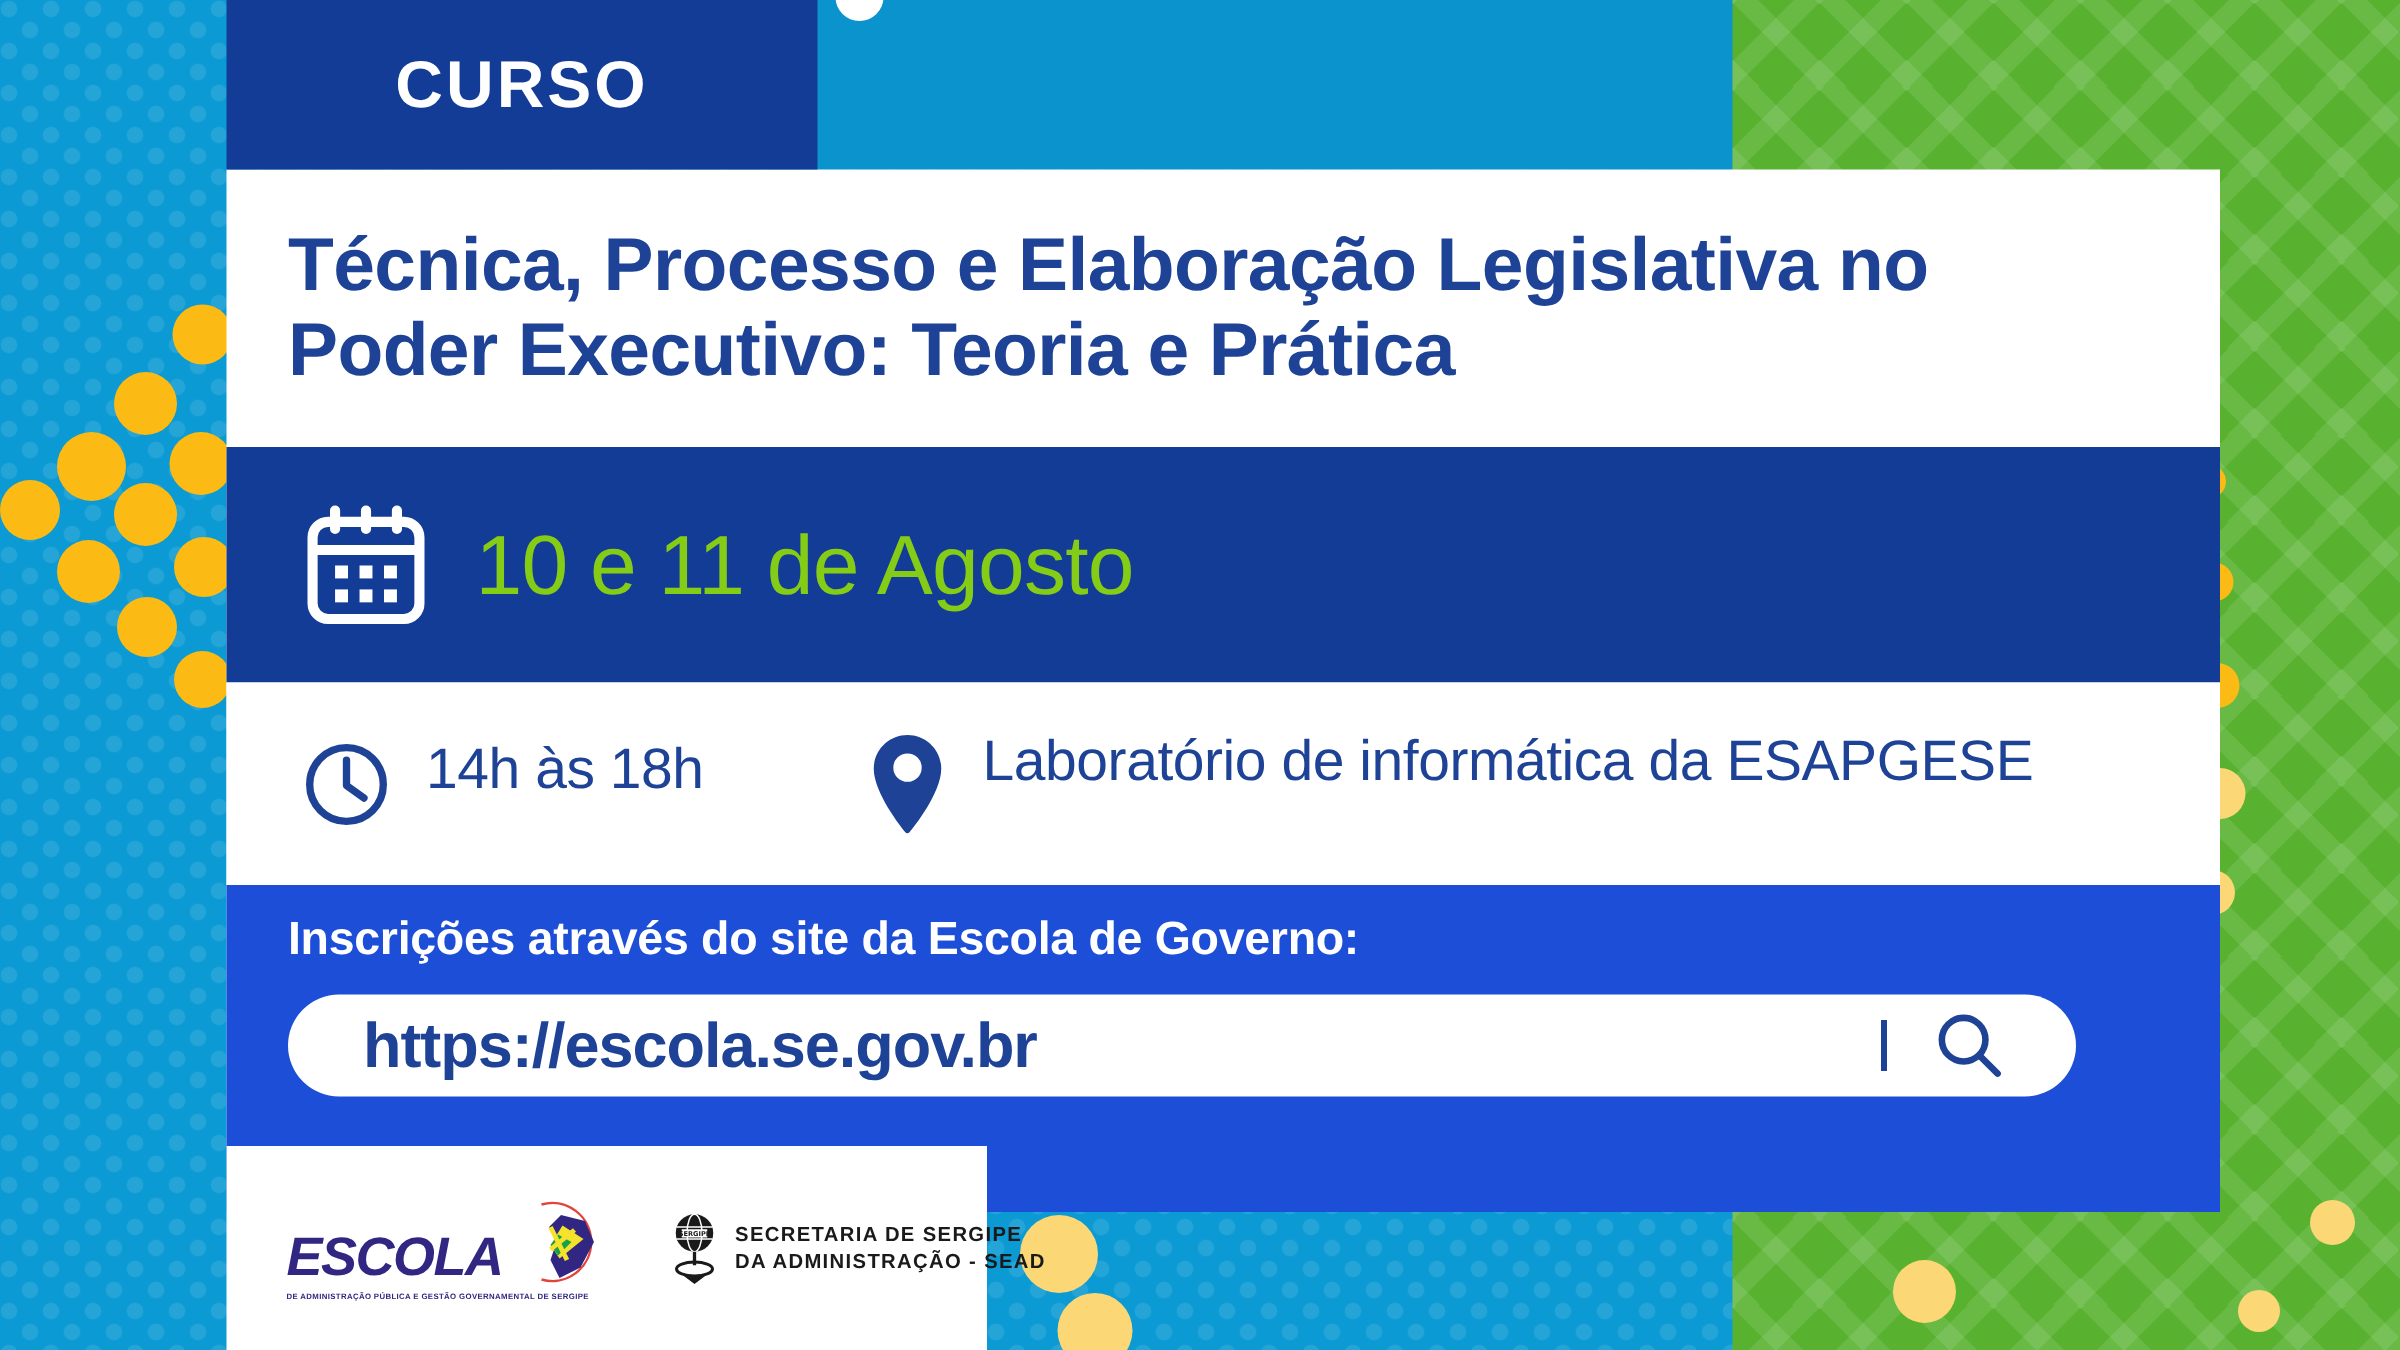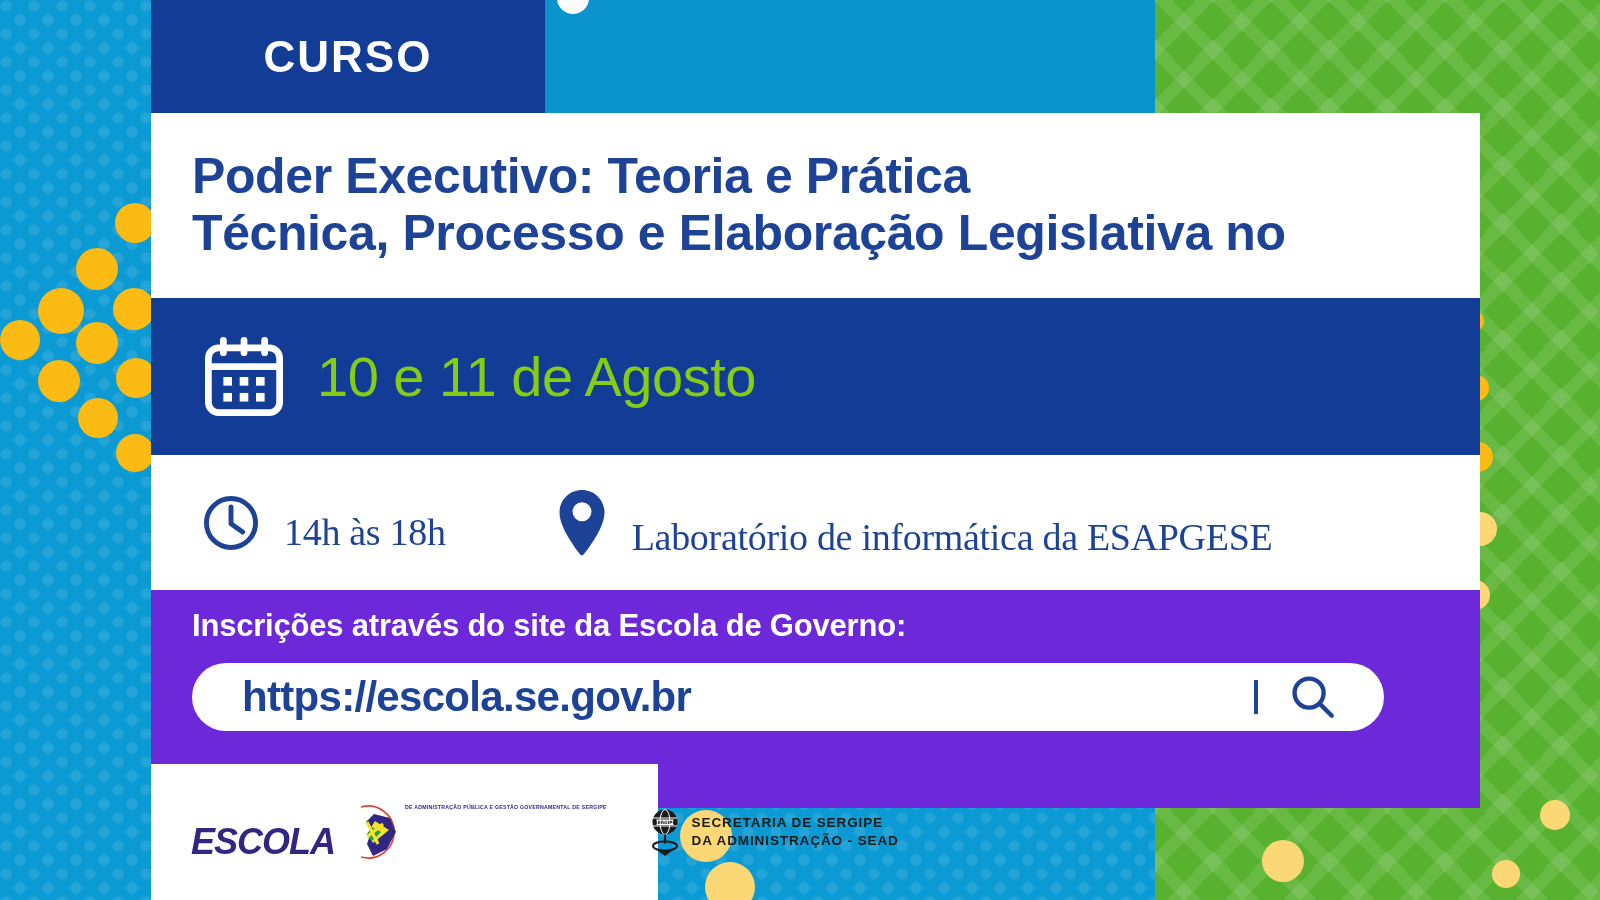--- a/index.html
+++ b/index.html
@@ -77,32 +77,32 @@
   .band-date .icon-cal{margin-left:48px;}
   .band-date .date-text{
     color:#84cc16;font-size:56px;font-weight:500;margin-left:28px;letter-spacing:-0.5px;
   }
 
   
   .row-info{
     position:absolute;left:151px;top:455px;width:1329px;height:135px;
     background:#fff;display:flex;align-items:center;
   }
-  .info-item{display:flex;align-items:flex-end;font-family:Liberation Serif, serif;}
+  .info-item{display:flex;align-items:flex-start;}
   .info-item .label{
     color:#1E4396;font-size:38px;font-weight:500;margin-left:22px;letter-spacing:-0.3px;
   }
   .info-time{margin-left:49px;}
   .info-place{margin-left:108px;}
   .info-place .label{}
 
   
   .band-reg{
     position:absolute;left:151px;top:590px;width:1329px;height:218px;
-    background:#6d28d9;
+    background:#1d4ed8;
   }
   .reg-label{
     position:absolute;left:41px;top:18px;
     color:#fff;font-size:31px;font-weight:bold;letter-spacing:-0.2px;
   }
   .url-pill{
     position:absolute;left:41px;top:73px;width:1192px;height:68px;
     background:#fff;border-radius:34px;display:flex;align-items:center;
   }
   .url-text{
@@ -111,21 +111,21 @@
   .url-right{
     margin-left:auto;margin-right:46px;display:flex;align-items:center;gap:30px;
   }
   .caret{width:4px;height:34px;background:#1E4396;}
 
   
   .logo-strip{
     position:absolute;left:151px;top:764px;width:507px;height:136px;
     background:#fff;display:flex;align-items:center;
   }
-  .logo-escola{margin-left:40px;display:flex;flex-direction:row;}
+  .logo-escola{margin-left:40px;display:flex;flex-direction:column;}
   .logo-escola-row{display:flex;align-items:flex-end;}
   .escola-word{
     color:#312783;font-weight:bold;font-style:italic;font-size:36px;letter-spacing:-1px;
   }
   .escola-sub{
     color:#312783;font-size:5.2px;font-weight:bold;letter-spacing:.25px;margin-top:3px;white-space:nowrap;
   }
   .logo-sead{margin-left:38px;display:flex;align-items:center;}
   .sead-text{margin-left:7px;}
   .sead-line{
@@ -185,22 +185,22 @@
   <div class="dot dot-soft" style="left:1492px;top:860px;width:28px;height:28px;"></div>
 
   <div class="card"></div>
 
   <div class="badge-curso">
     <span>CURSO</span>
   </div>
   <div class="top-white-circle"></div>
 
   <div class="title-wrap">
+    <div class="title">Técnica, Processo e Elaboração Legislativa no</div>
     <div class="title">Poder Executivo: Teoria e Prática</div>
-    <div class="title">Técnica, Processo e Elaboração Legislativa no</div>
   </div>
 
   <div class="band-date">
     <span class="icon-cal">
       <svg width="90" height="90" viewBox="0 0 48 48" fill="none">
         <rect x="5" y="8.5" width="38" height="34.5" rx="5.5" stroke="#fff" stroke-width="3.6"></rect>
         <path d="M5 18.5H43" stroke="#fff" stroke-width="3.6"></path>
         <path d="M13 4.5V11M24 4.5V11M35 4.5V11" stroke="#fff" stroke-width="3.6" stroke-linecap="round"></path>
         <rect x="13" y="24" width="4.6" height="4.6" fill="#fff"></rect>
         <rect x="21.7" y="24" width="4.6" height="4.6" fill="#fff"></rect>

